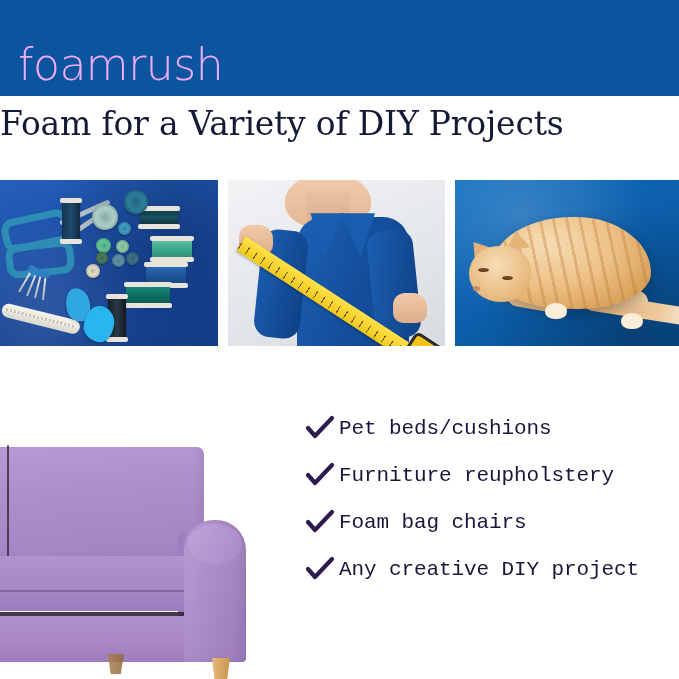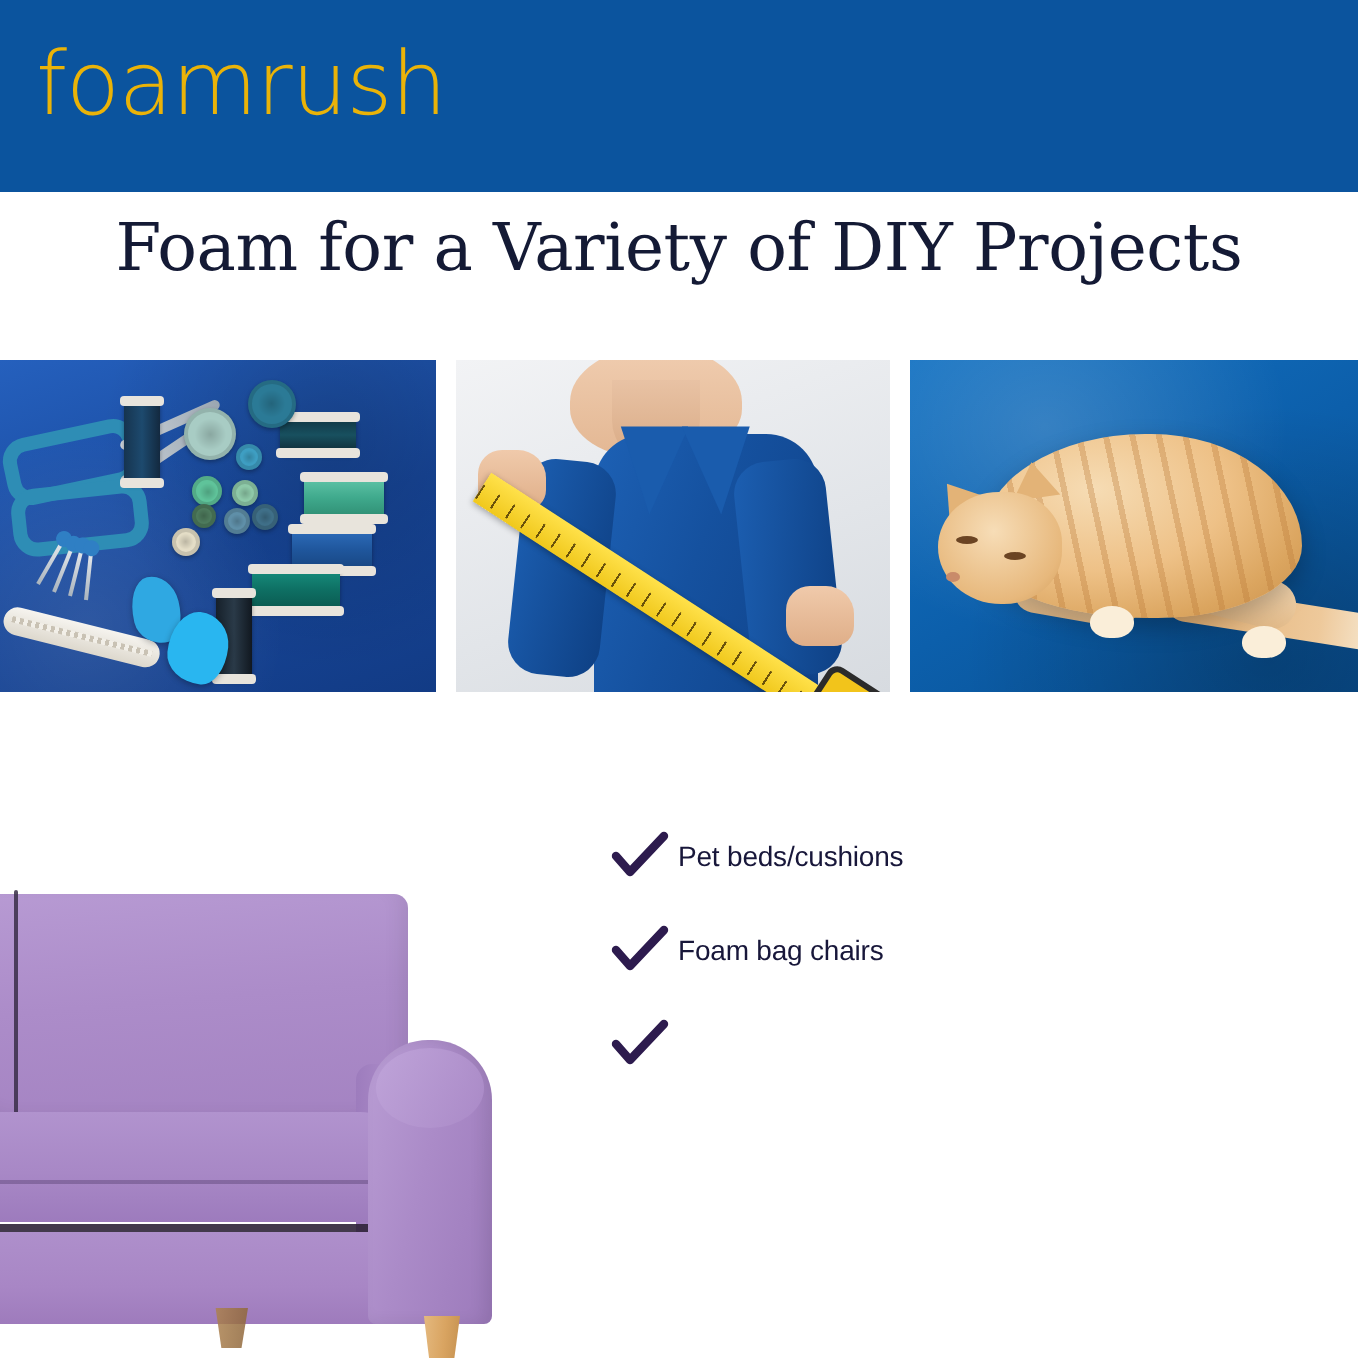--- a/index.html
+++ b/index.html
@@ -20,36 +20,36 @@
     position: absolute;
     left: 0;
     top: 0;
     width: 679px;
     height: 96px;
     background: #0b549e;
   }
   .brand {
     position: absolute;
     left: 18px;
-    top: 21px;
+    top: 43px;
     font-family: "DejaVu Sans", sans-serif;
     font-size: 44px;
     font-weight: 300;
     letter-spacing: -0.5px;
-    color: #eab308;
+    color: #f0abfc;
     line-height: 1;
   }
 
   
   .headline {
     position: absolute;
     left: 0;
     top: 104px;
     width: 679px;
-    text-align: center;
+    text-align: left;
     font-family: "DejaVu Serif", serif;
     font-size: 33px;
     font-weight: 400;
     color: #141a35;
     letter-spacing: -0.2px;
     white-space: nowrap;
   }
 
   
   .photo-strip {
@@ -395,22 +395,22 @@
   }
   .check{
     width:34px;
     flex:0 0 34px;
     display:flex;
     align-items:center;
     justify-content:flex-start;
   }
   .check svg{ display:block; }
   .feature-label{
-    font-family:Liberation Sans, sans-serif;
-    font-size:14px;
+    font-family:Liberation Mono, monospace;
+    font-size:21px;
     color:#18173a;
     letter-spacing:-0.1px;
     white-space:nowrap;
   }
 </style>
 </head>
 <body>
 
 <div class="banner">
   <div class="brand">foamrush</div>
@@ -529,32 +529,41 @@
 
   <div class="feature">
     <span class="check">
       <svg width="30" height="26" viewBox="0 0 30 26">
         <path d="M3 13 L10 21 L27 3" fill="none" stroke="#2d1b4e" stroke-width="4.2" stroke-linecap="round" stroke-linejoin="round"></path>
       </svg>
     </span>
     <span class="feature-label">Pet beds/cushions</span>
   </div>
 
+  <div class="feature">
+    <span class="check">
+      <svg width="30" height="26" viewBox="0 0 30 26">
+        <path d="M3 13 L10 21 L27 3" fill="none" stroke="#2d1b4e" stroke-width="4.2" stroke-linecap="round" stroke-linejoin="round"></path>
+      </svg>
+    </span>
+    <span class="feature-label">Furniture reupholstery</span>
+  </div>
 
 
   <div class="feature">
     <span class="check">
       <svg width="30" height="26" viewBox="0 0 30 26">
         <path d="M3 13 L10 21 L27 3" fill="none" stroke="#2d1b4e" stroke-width="4.2" stroke-linecap="round" stroke-linejoin="round"></path>
       </svg>
     </span>
     <span class="feature-label">Foam bag chairs</span>
   </div>
 
   <div class="feature">
     <span class="check">
       <svg width="30" height="26" viewBox="0 0 30 26">
         <path d="M3 13 L10 21 L27 3" fill="none" stroke="#2d1b4e" stroke-width="4.2" stroke-linecap="round" stroke-linejoin="round"></path>
       </svg>
     </span>
+    <span class="feature-label">Any creative DIY project</span>
   </div>
 
 </div>
 
 </body></html>

